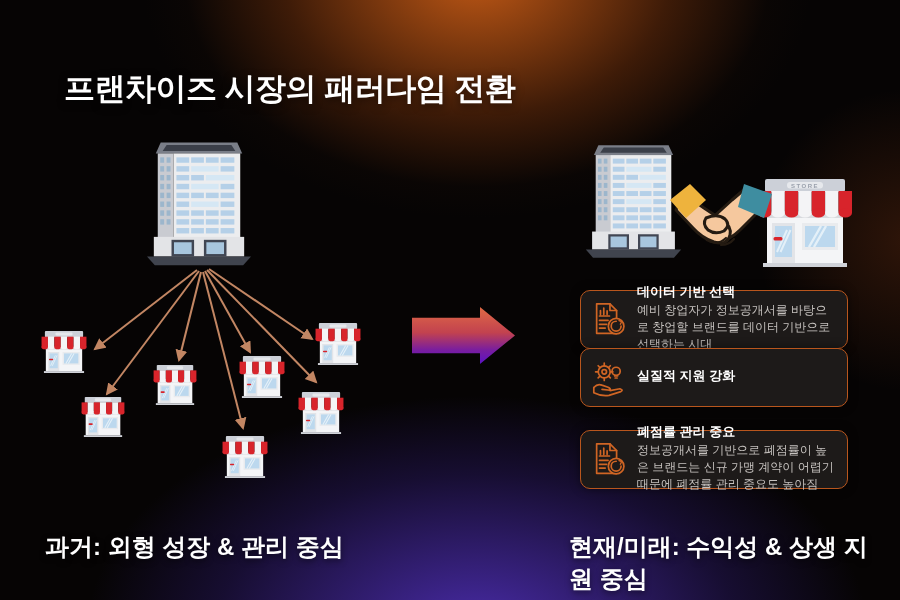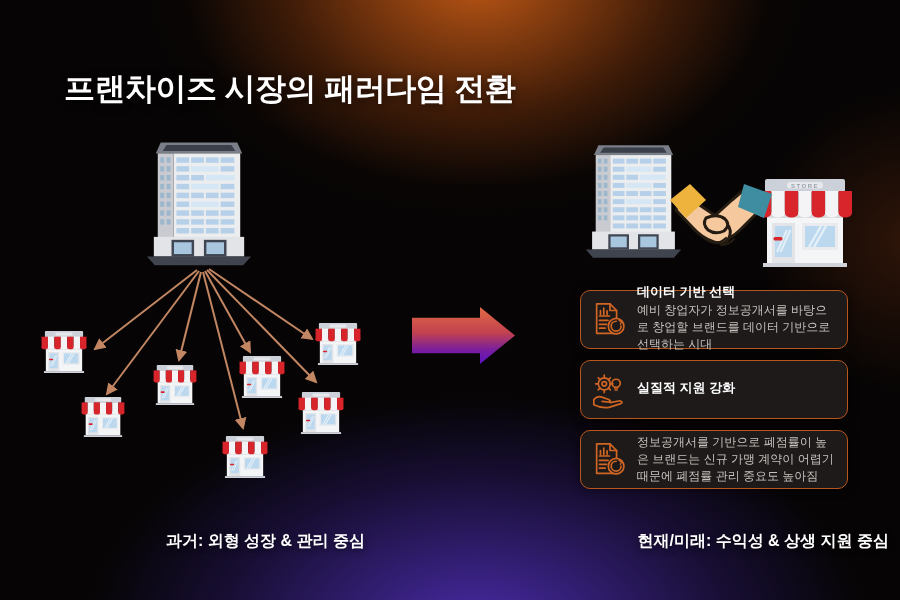--- a/index.html
+++ b/index.html
@@ -12,22 +12,22 @@
       radial-gradient(ellipse 500px 300px at 53% 105%, rgba(84,50,196,.85), rgba(46,27,112,.42) 52%, transparent 78%),
       #060404;
   }
   .abs{position:absolute;}
   .title{
     left:64px;top:68px;width:640px;
     font-size:31px;font-weight:bold;color:#fff;letter-spacing:-.5px;
     text-shadow:0 2px 8px rgba(0,0,0,.65);
   }
   .caption{
-    top:531px;width:320px;text-align:right;
-    font-size:16px;font-weight:bold;color:#fff;
+    top:531px;width:320px;text-align:left;
+    font-size:24px;font-weight:bold;color:#fff;
     text-shadow:0 2px 6px rgba(0,0,0,.6);
   }
   .caption.past{left:45px;}
   .caption.future{left:569px;}
   .card{
     left:580px;width:268px;height:59px;box-sizing:border-box;
     background:#1d1a19;border:1.5px solid #b9561d;border-radius:10px;
     display:flex;align-items:center;gap:9px;padding:6px 10px 6px 9px;
     box-shadow:0 0 10px rgba(0,0,0,.5);
   }
@@ -244,33 +244,34 @@
   <div class="abs card" style="top:290px">
     <svg class="ic">
         <use href="#ic-report"></use>
       </svg>
     <div class="txt">
       <div class="c-title">데이터 기반 선택</div>
       <div class="c-body">예비 창업자가 정보공개서를 바탕으로 창업할 브랜드를 데이터 기반으로 선택하는 시대</div>
     </div>
   </div>
 
-  <div class="abs card" style="top:360px">
+  <div class="abs card" style="top:348px">
     <svg class="ic">
         <use href="#ic-support"></use>
       </svg>
     <div class="txt">
       <div class="c-title">실질적 지원 강화</div>
     </div>
   </div>
 
   <div class="abs card" style="top:430px">
     <svg class="ic">
         <use href="#ic-report"></use>
       </svg>
     <div class="txt">
+      <div class="c-title">폐점률 관리 중요</div>
       <div class="c-body">정보공개서를 기반으로 폐점률이 높은 브랜드는 신규 가맹 계약이 어렵기 때문에 폐점률 관리 중요도 높아짐</div>
     </div>
   </div>
 
   <div class="abs caption future">현재/미래: 수익성 &amp; 상생 지원 중심</div>
 
 </div>
 
 </body></html>

